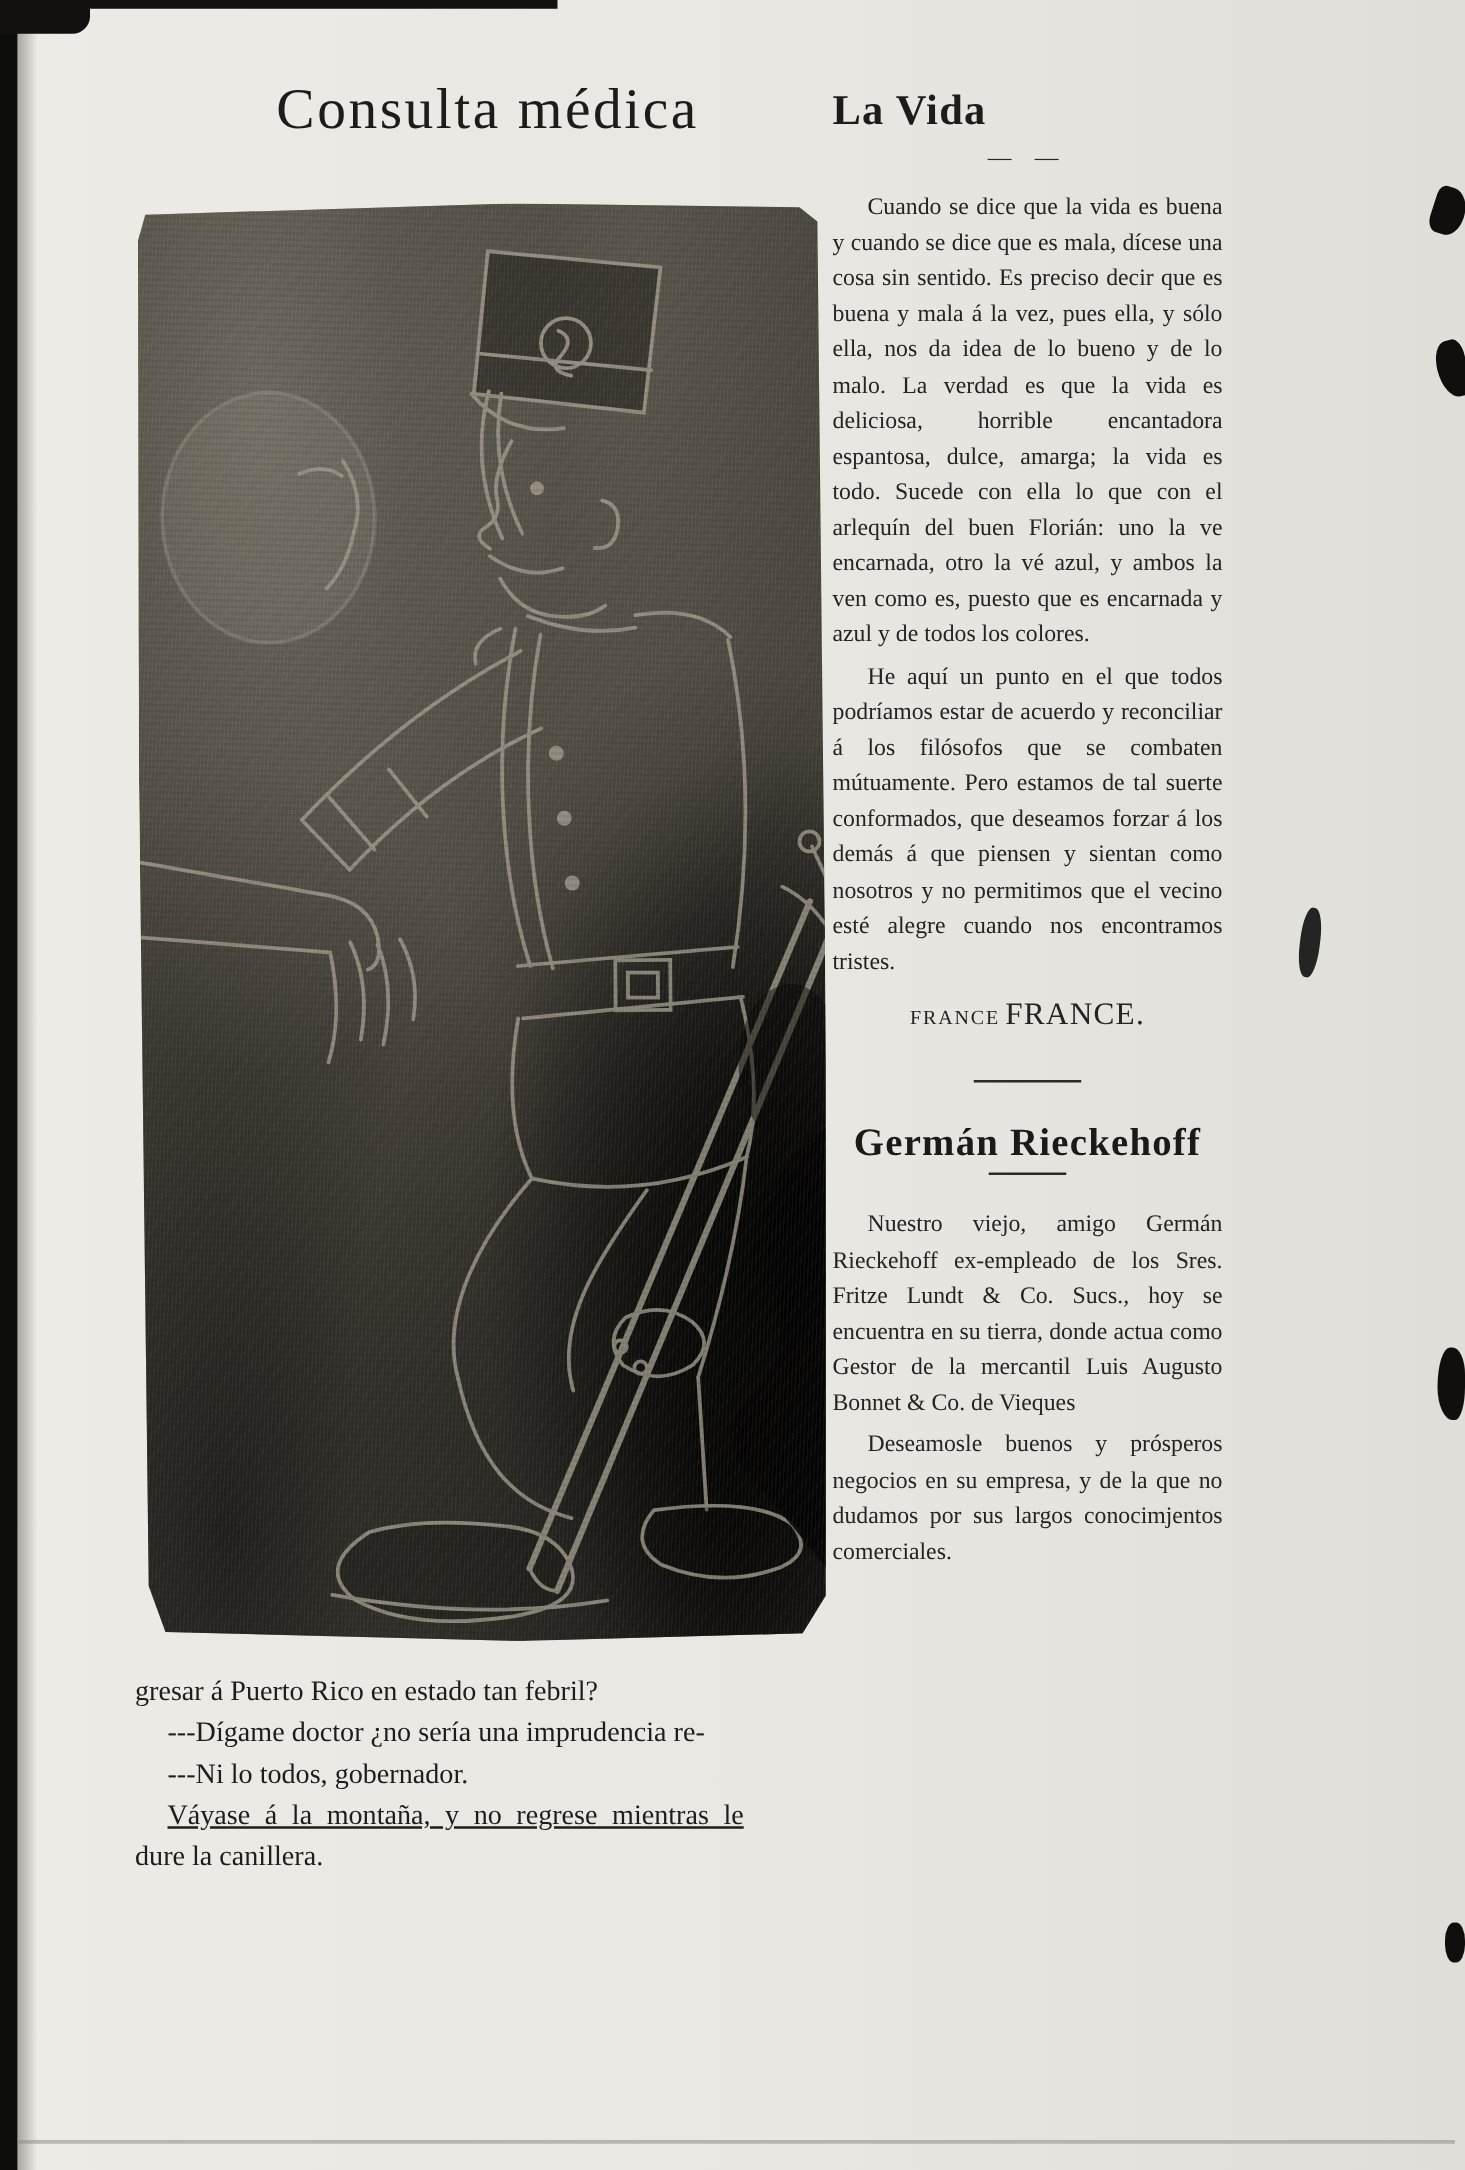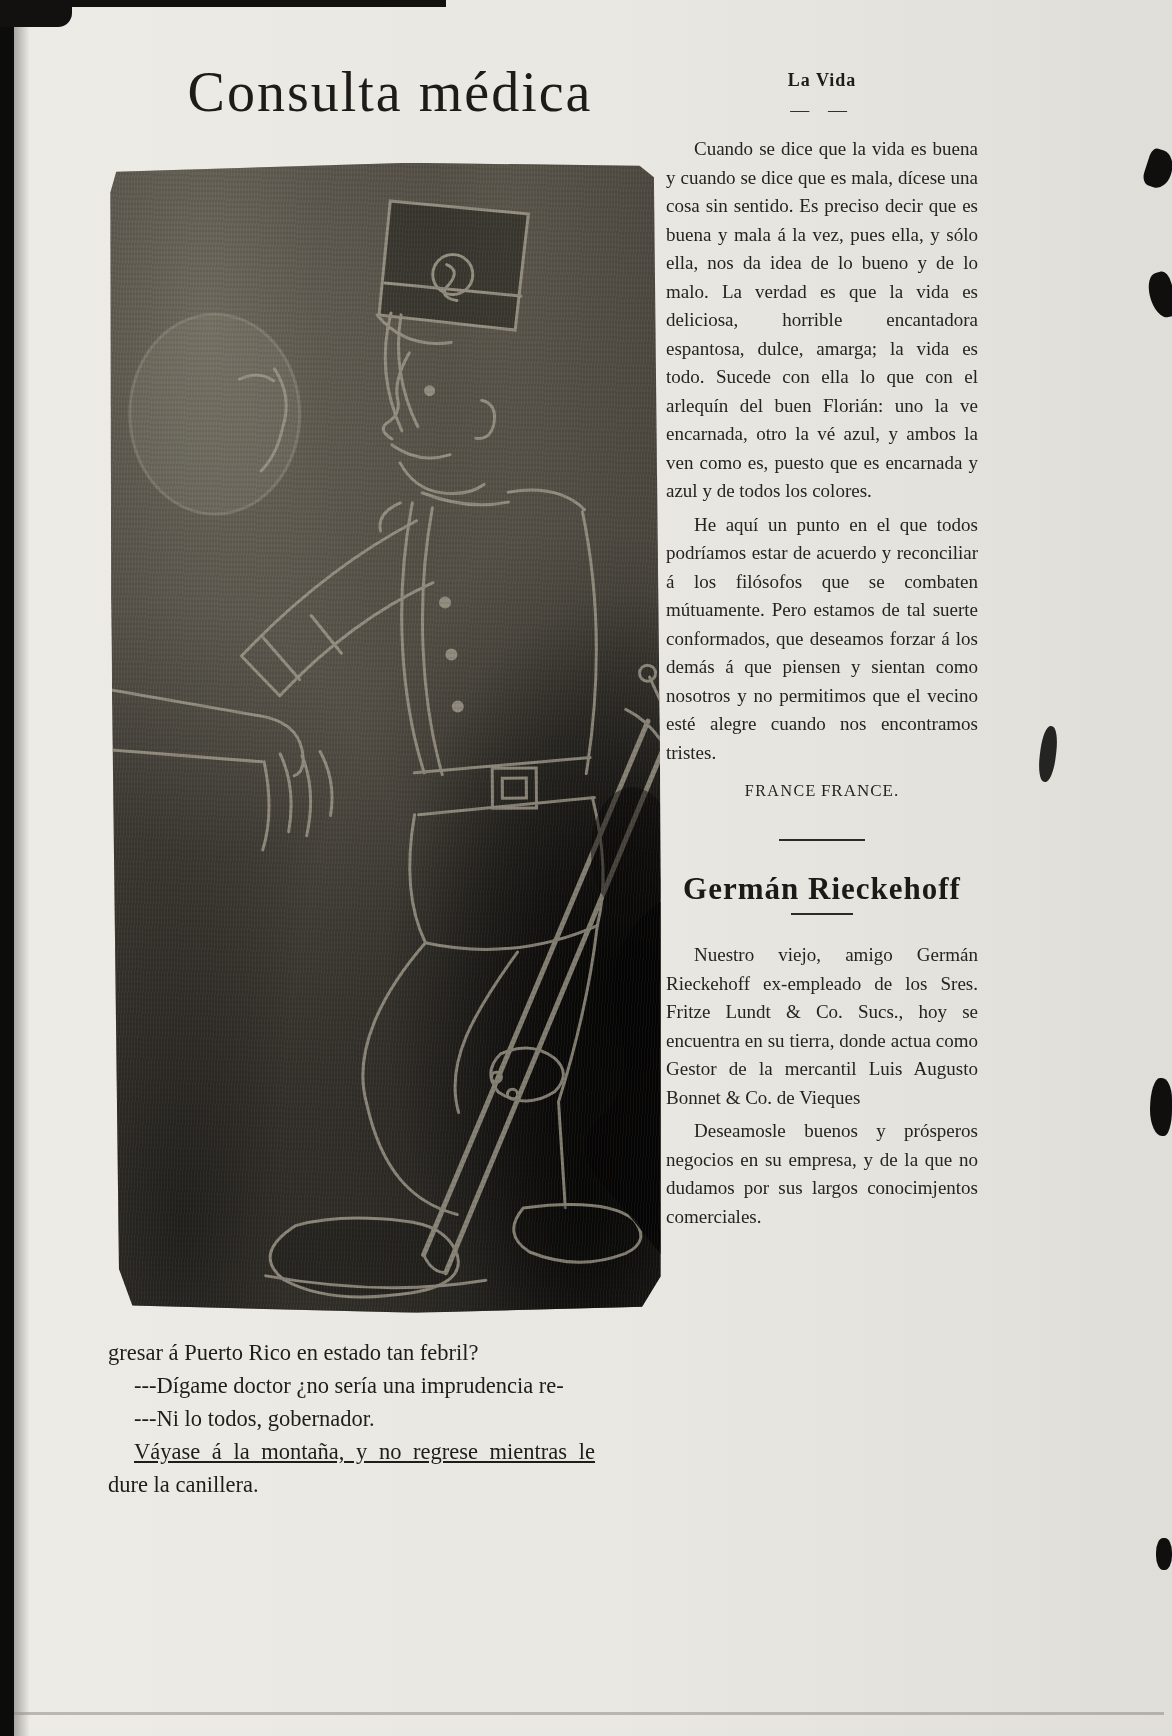--- a/index.html
+++ b/index.html
@@ -21,21 +21,21 @@
   .art{position:absolute;background:#100f0d;}
   .art1{left:1146px;top:150px;width:26px;height:38px;border-radius:30% 70% 60% 40%;transform:rotate(18deg);}
   .art2{left:1150px;top:272px;width:24px;height:46px;border-radius:60% 40% 30% 70%;transform:rotate(-14deg);}
   .art3{left:1150px;top:1078px;width:22px;height:58px;border-radius:50% 50% 40% 60%/60% 40% 50% 50%;}
   .art4{left:1040px;top:726px;width:16px;height:56px;border-radius:45%;transform:rotate(7deg);opacity:.9;}
   .art5{left:1156px;top:1538px;width:16px;height:32px;border-radius:45%;}
 
   
   .title-left{
     position:absolute;left:150px;top:60px;width:480px;
-    text-align:center;font-size:56px;font-weight:400;letter-spacing:2px;color:#1e1c19;
+    text-align:center;font-size:46px;font-weight:400;letter-spacing:2px;color:#1e1c19;
   }
   .illustration{
     position:absolute;left:112px;top:163px;width:548px;height:1150px;
     transform:rotate(-0.4deg);
     clip-path:polygon(1.5% .6%,55% 0%,97% .4%,99.6% 1.4%,100% 55%,99.4% 97%,96% 99.6%,55% 100%,3% 99.2%,.6% 96%,0% 40%,.4% 2.4%);
     background:
       radial-gradient(ellipse at 18% 14%, rgba(168,162,146,.38), transparent 38%),
       radial-gradient(ellipse at 72% 7%, rgba(128,122,106,.32), transparent 34%),
       radial-gradient(ellipse at 95% 72%, rgba(0,0,0,.92), transparent 34%),
       radial-gradient(ellipse at 86% 90%, rgba(0,0,0,.85), transparent 46%),
@@ -54,26 +54,26 @@
   .caption{
     position:absolute;left:108px;top:1336px;width:580px;
     font-size:22.5px;line-height:33px;color:#1f1d1a;
   }
   .cap-line{white-space:nowrap;}
   .cap-line.ind{padding-left:26px;}
   .cap-line.wide{word-spacing:6px;text-decoration:underline;}
 
   
   .right-col{position:absolute;left:666px;top:70px;width:312px;}
-  .lavida{margin:0 0 8px;text-align:center;font-size:18px;font-weight:bold;letter-spacing:1px;color:#1e1c19;}
+  .lavida{margin:0 0 8px;text-align:left;font-size:34px;font-weight:bold;letter-spacing:1px;color:#1e1c19;}
   .dash-div{text-align:center;font-size:19px;letter-spacing:7px;margin:0 0 14px;color:#2a2825;}
   .body-p{margin:0 0 5px;font-size:19px;line-height:28.5px;text-align:justify;text-indent:28px;}
   .signature{text-align:center;margin:14px 0 0;}
   .sig-small{font-size:16px;letter-spacing:1.5px;}
-  .sig-large{font-size:17px;letter-spacing:1px;}
+  .sig-large{font-size:25px;letter-spacing:1px;}
   .rule{width:86px;border-top:2px solid #2c2a26;margin:38px auto 30px;}
   .rule-sm{width:62px;margin:6px auto 26px;}
   .german{margin:0 0 6px;text-align:center;font-size:31px;font-weight:bold;letter-spacing:1px;color:#1c1a17;}
 </style>
 </head>
 <body>
 
 <div class="page">
 
   <div class="left-strip"></div>

